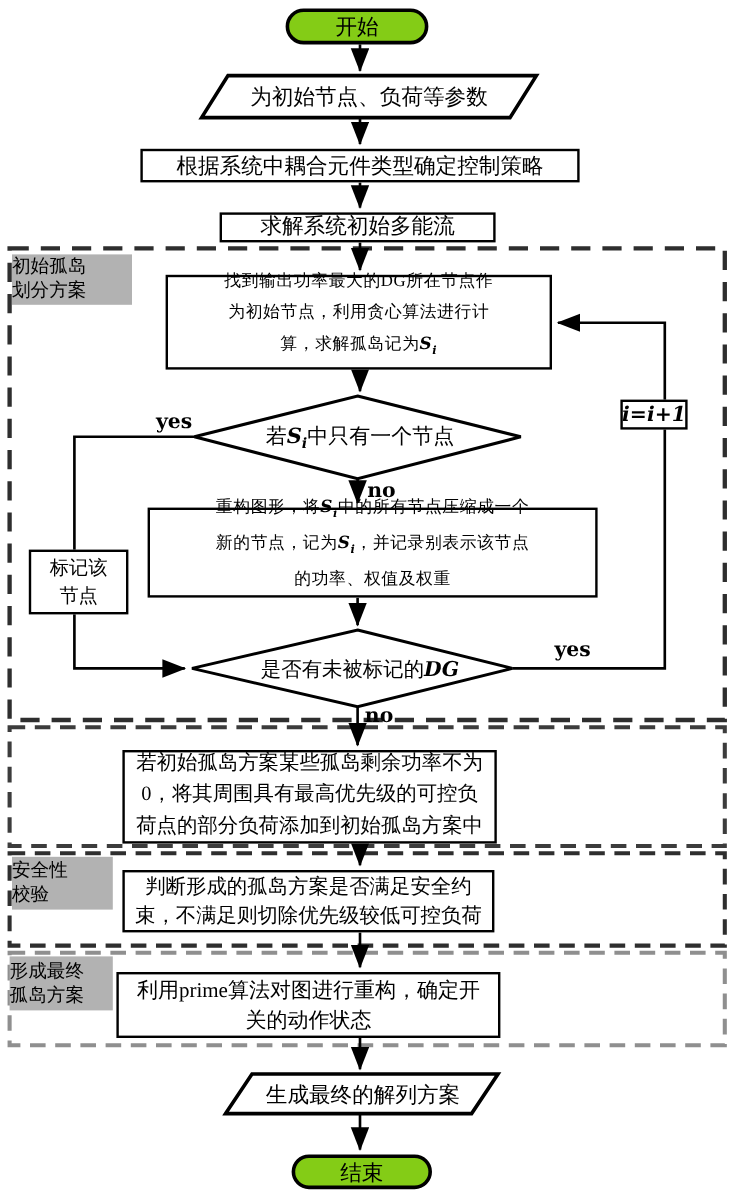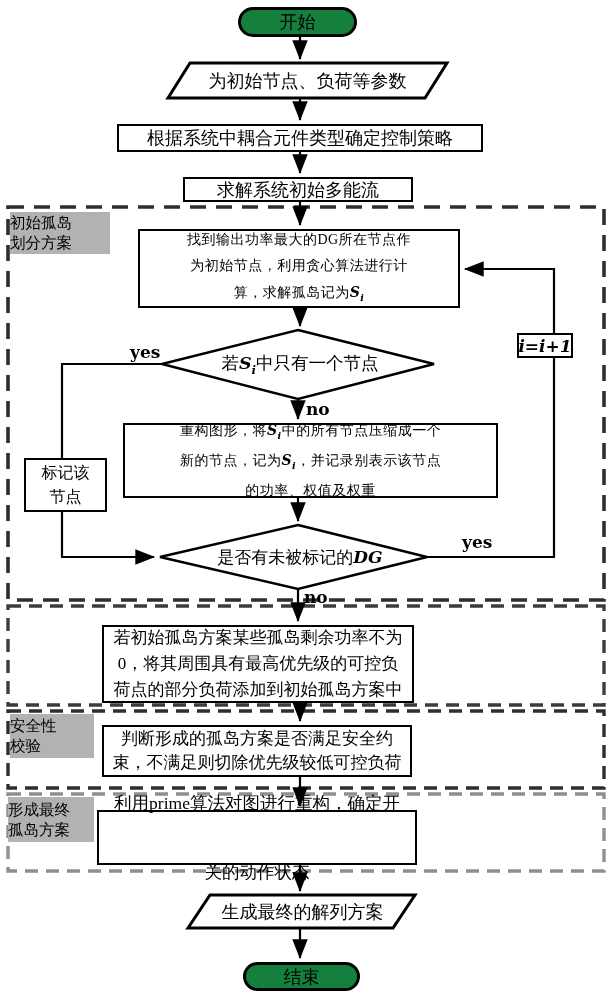--- a/index.html
+++ b/index.html
@@ -2,22 +2,22 @@
 <html><head>
 <meta charset="utf-8">
 <style>
   html,body{margin:0;padding:0;background:#fff;}
   #canvas{position:relative;width:612px;height:1000px;background:#fff;overflow:hidden;
           font-family:"Liberation Serif","DejaVu Serif",serif;color:#000;}
   .abs{position:absolute;box-sizing:border-box;}
   svg.layer{position:absolute;left:0;top:0;z-index:1;}
   .shape{z-index:2;}
   .box{border:2px solid #000;background:#fff;display:flex;flex-direction:column;
-       align-items:center;justify-content:center;text-align:center;}
-  .stadium{border:3px solid #000;border-radius:17px;background:#15803d;
+       align-items:center;justify-content:flex-end;text-align:center;}
+  .stadium{border:3px solid #000;border-radius:17px;background:#84cc16;
        display:flex;align-items:center;justify-content:center;font-size:18px;}
   .txt{display:flex;flex-direction:column;align-items:center;justify-content:center;
        text-align:center;z-index:3;background:transparent;}
   .graylabel{background:#b2b2b2;display:flex;flex-direction:column;align-items:flex-start;
        justify-content:center;text-align:center;font-size:15.5px;line-height:20px;z-index:2;}
   .edgelbl{font-weight:bold;font-size:17px;z-index:3;font-family:"DejaVu Serif",serif;}
   .var{font-style:italic;font-weight:bold;font-family:"DejaVu Serif",serif;}
   .var sub,sub.var{font-size:0.68em;font-style:italic;font-weight:bold;}
   .fs18{font-size:18px;}
   .line{line-height:26px;font-size:14px;letter-spacing:0.5px;white-space:nowrap;}
@@ -134,21 +134,21 @@
   <div class="abs shape box" style="left:102px;top:725px;width:310px;height:52px;border-width:2.5px;">
     <div class="line-md">判断形成的孤岛方案是否满足安全约</div>
     <div class="line-md">束，不满足则切除优先级较低可控负荷</div>
   </div>
 
   <div class="abs graylabel" style="left:8px;top:797px;width:86px;height:45px;">
     <span>形成最终</span>
     <span>孤岛方案</span>
   </div>
 
-  <div class="abs shape box" style="left:97px;top:810px;width:320px;height:55px;border-width:2.5px;gap:44px;">
+  <div class="abs shape box" style="left:97px;top:810px;width:320px;height:55px;border-width:2.5px;">
     <div class="line-pr">利用prime算法对图进行重构，确定开</div>
     <div class="line-pr">关的动作状态</div>
   </div>
 
   <div class="abs txt fs18" style="left:200px;top:898px;width:205px;height:28px;">
     <span>生成最终的解列方案</span>
   </div>
 
   <div class="abs shape stadium" style="left:243px;top:962px;width:117px;height:29px;">
     <span>结束</span>

